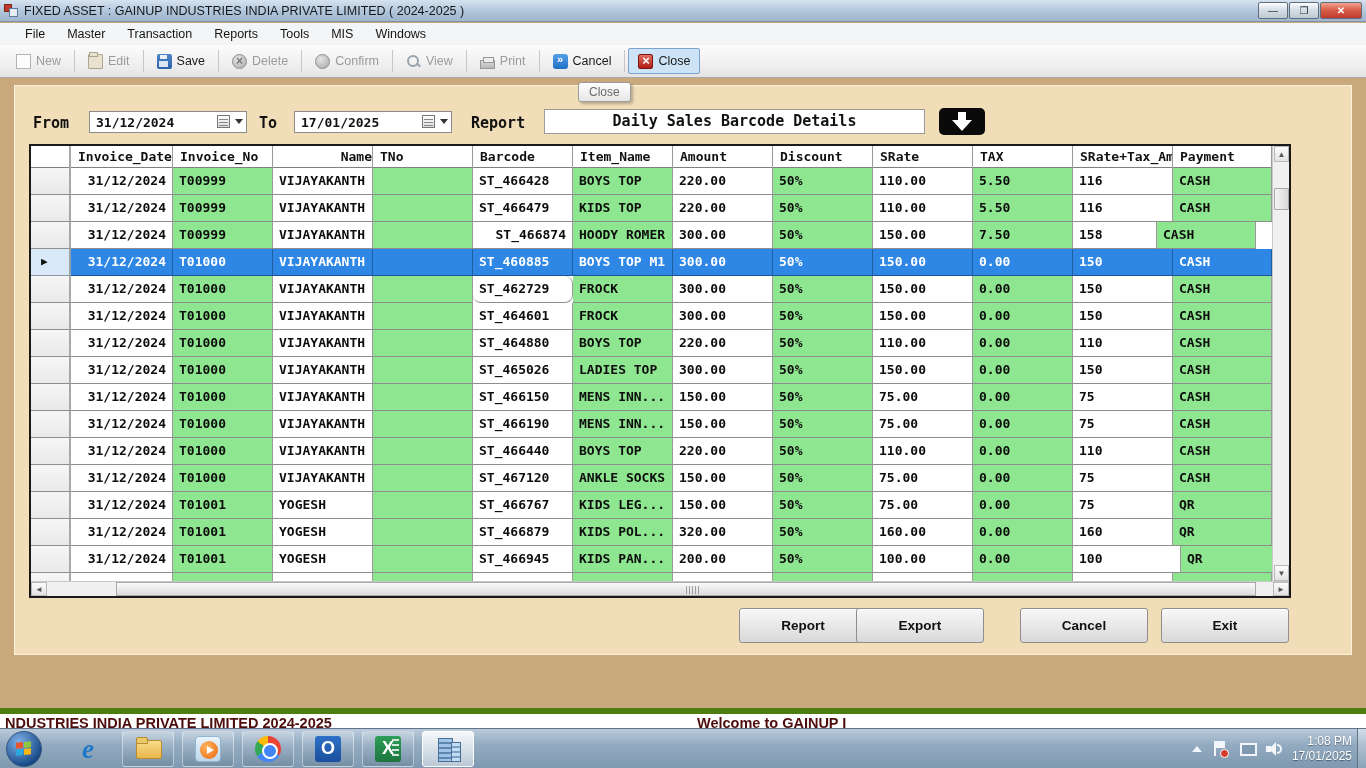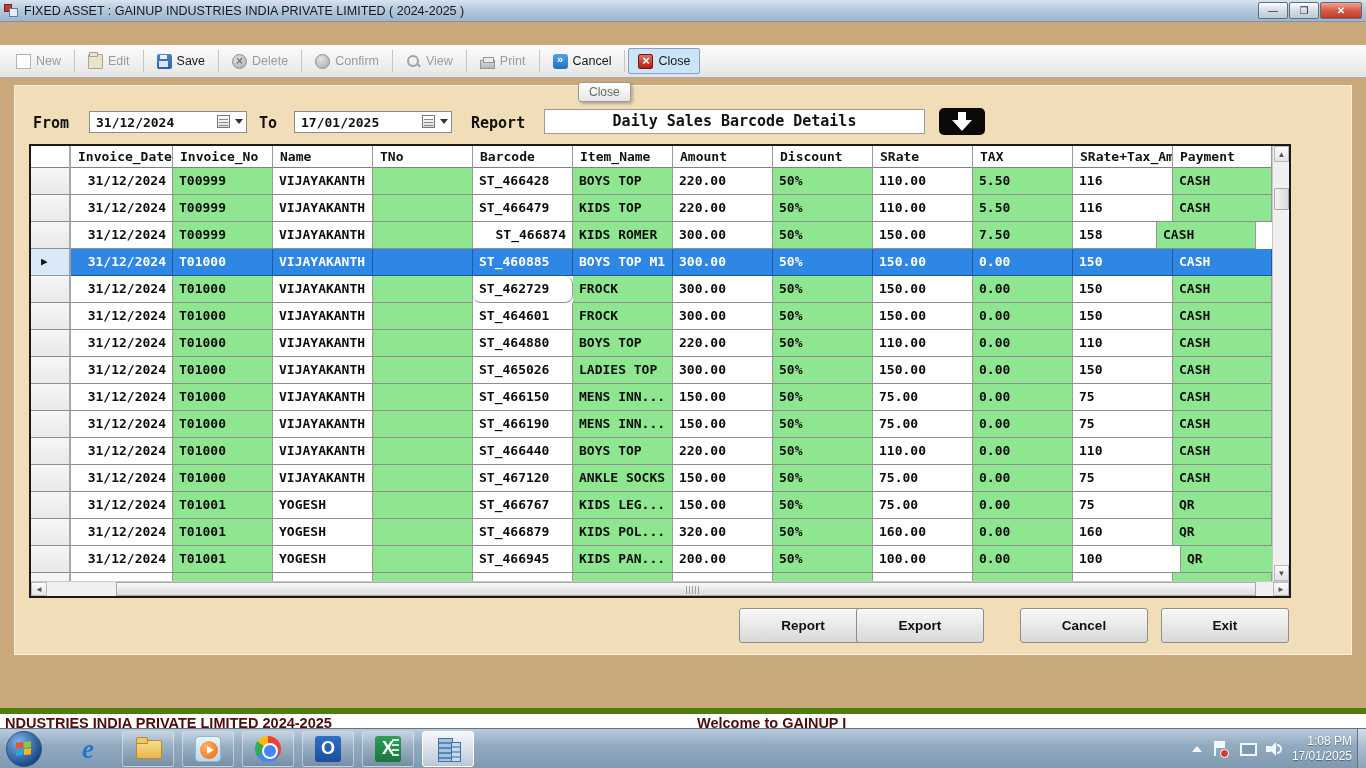--- a/index.html
+++ b/index.html
@@ -178,20 +178,29 @@
         <i class="b"></i>
       </span>
     <span class="t1">FIXED ASSET : GAINUP INDUSTRIES INDIA PRIVATE LIMITED ( 2024-2025 )</span>
     <span class="winbtns">
       <span class="wbtn">—</span>
       <span class="wbtn">❐</span>
       <span class="wbtn close">✕</span>
     </span>
   </div>
 
+  <div class="menubar" id="menubar">
+      <span class="menu-item">File</span>
+      <span class="menu-item">Master</span>
+      <span class="menu-item">Transaction</span>
+      <span class="menu-item">Reports</span>
+      <span class="menu-item">Tools</span>
+      <span class="menu-item">MIS</span>
+      <span class="menu-item">Windows</span>
+    </div>
 
   <div class="toolbar" id="toolbar">
       <div class="tbtn disabled">
         <span class="ticon i-page"></span>
         <span class="lbl">New</span>
       </div>
       <span class="tsep"></span>
       <div class="tbtn disabled">
         <span class="ticon i-folder"></span>
         <span class="lbl">Edit</span>
@@ -259,21 +268,21 @@
         <svg width="24" height="19" viewBox="0 0 24 19">
           <path d="M8 0 h8 v8 h6 l-10 11 -10 -11 h6 z" fill="#ffffff"></path>
         </svg>
       </div>
 
       <div class="grid">
         <div class="grid-header" id="ghead">
             <span class="ghc" style="width: 40px; border-right: 2px solid rgb(168, 168, 168);"></span>
             <span class="ghc" style="width: 102px;">Invoice_Date</span>
             <span class="ghc" style="width: 100px;">Invoice_No</span>
-            <span class="ghc" style="width: 100px;">Name</span>
+            <span class="ghc" style="width: 100px; text-align: right;">Name</span>
             <span class="ghc" style="width: 100px;">TNo</span>
             <span class="ghc" style="width: 100px;">Barcode</span>
             <span class="ghc" style="width: 100px;">Item_Name</span>
             <span class="ghc" style="width: 100px;">Amount</span>
             <span class="ghc" style="width: 100px;">Discount</span>
             <span class="ghc" style="width: 100px;">SRate</span>
             <span class="ghc" style="width: 100px;">TAX</span>
             <span class="ghc" style="width: 100px;">SRate+Tax_Amo</span>
             <span class="ghc" style="width: 99px;">Payment</span>
           </div>
@@ -308,21 +317,21 @@
               <span class="gc white" style="width: 100px;">116</span>
               <span class="gc green" style="width: 99px;">CASH</span>
             </div>
             <div class="grow">
               <span class="gc rowhdr" style="width: 40px;"></span>
               <span class="gc white right" style="width: 102px;">31/12/2024</span>
               <span class="gc green" style="width: 100px;">T00999</span>
               <span class="gc white" style="width: 100px;">VIJAYAKANTH</span>
               <span class="gc green" style="width: 100px;"></span>
               <span class="gc white" style="width: 100px; text-align: right;">ST_466874</span>
-              <span class="gc green" style="width: 100px;">KIDS ROMER</span>
+              <span class="gc green" style="width: 100px;">HOODY ROMER</span>
               <span class="gc white" style="width: 100px;">300.00</span>
               <span class="gc green" style="width: 100px;">50%</span>
               <span class="gc white" style="width: 100px;">150.00</span>
               <span class="gc green" style="width: 100px;">7.50</span>
               <span class="gc white" style="width: 84px;">158</span>
               <span class="gc green" style="width: 99px;">CASH</span>
             </div>
             <div class="grow sel">
               <span class="gc rowhdr" style="width: 40px;"></span>
               <span class="gc white right" style="width: 102px;">31/12/2024</span>

